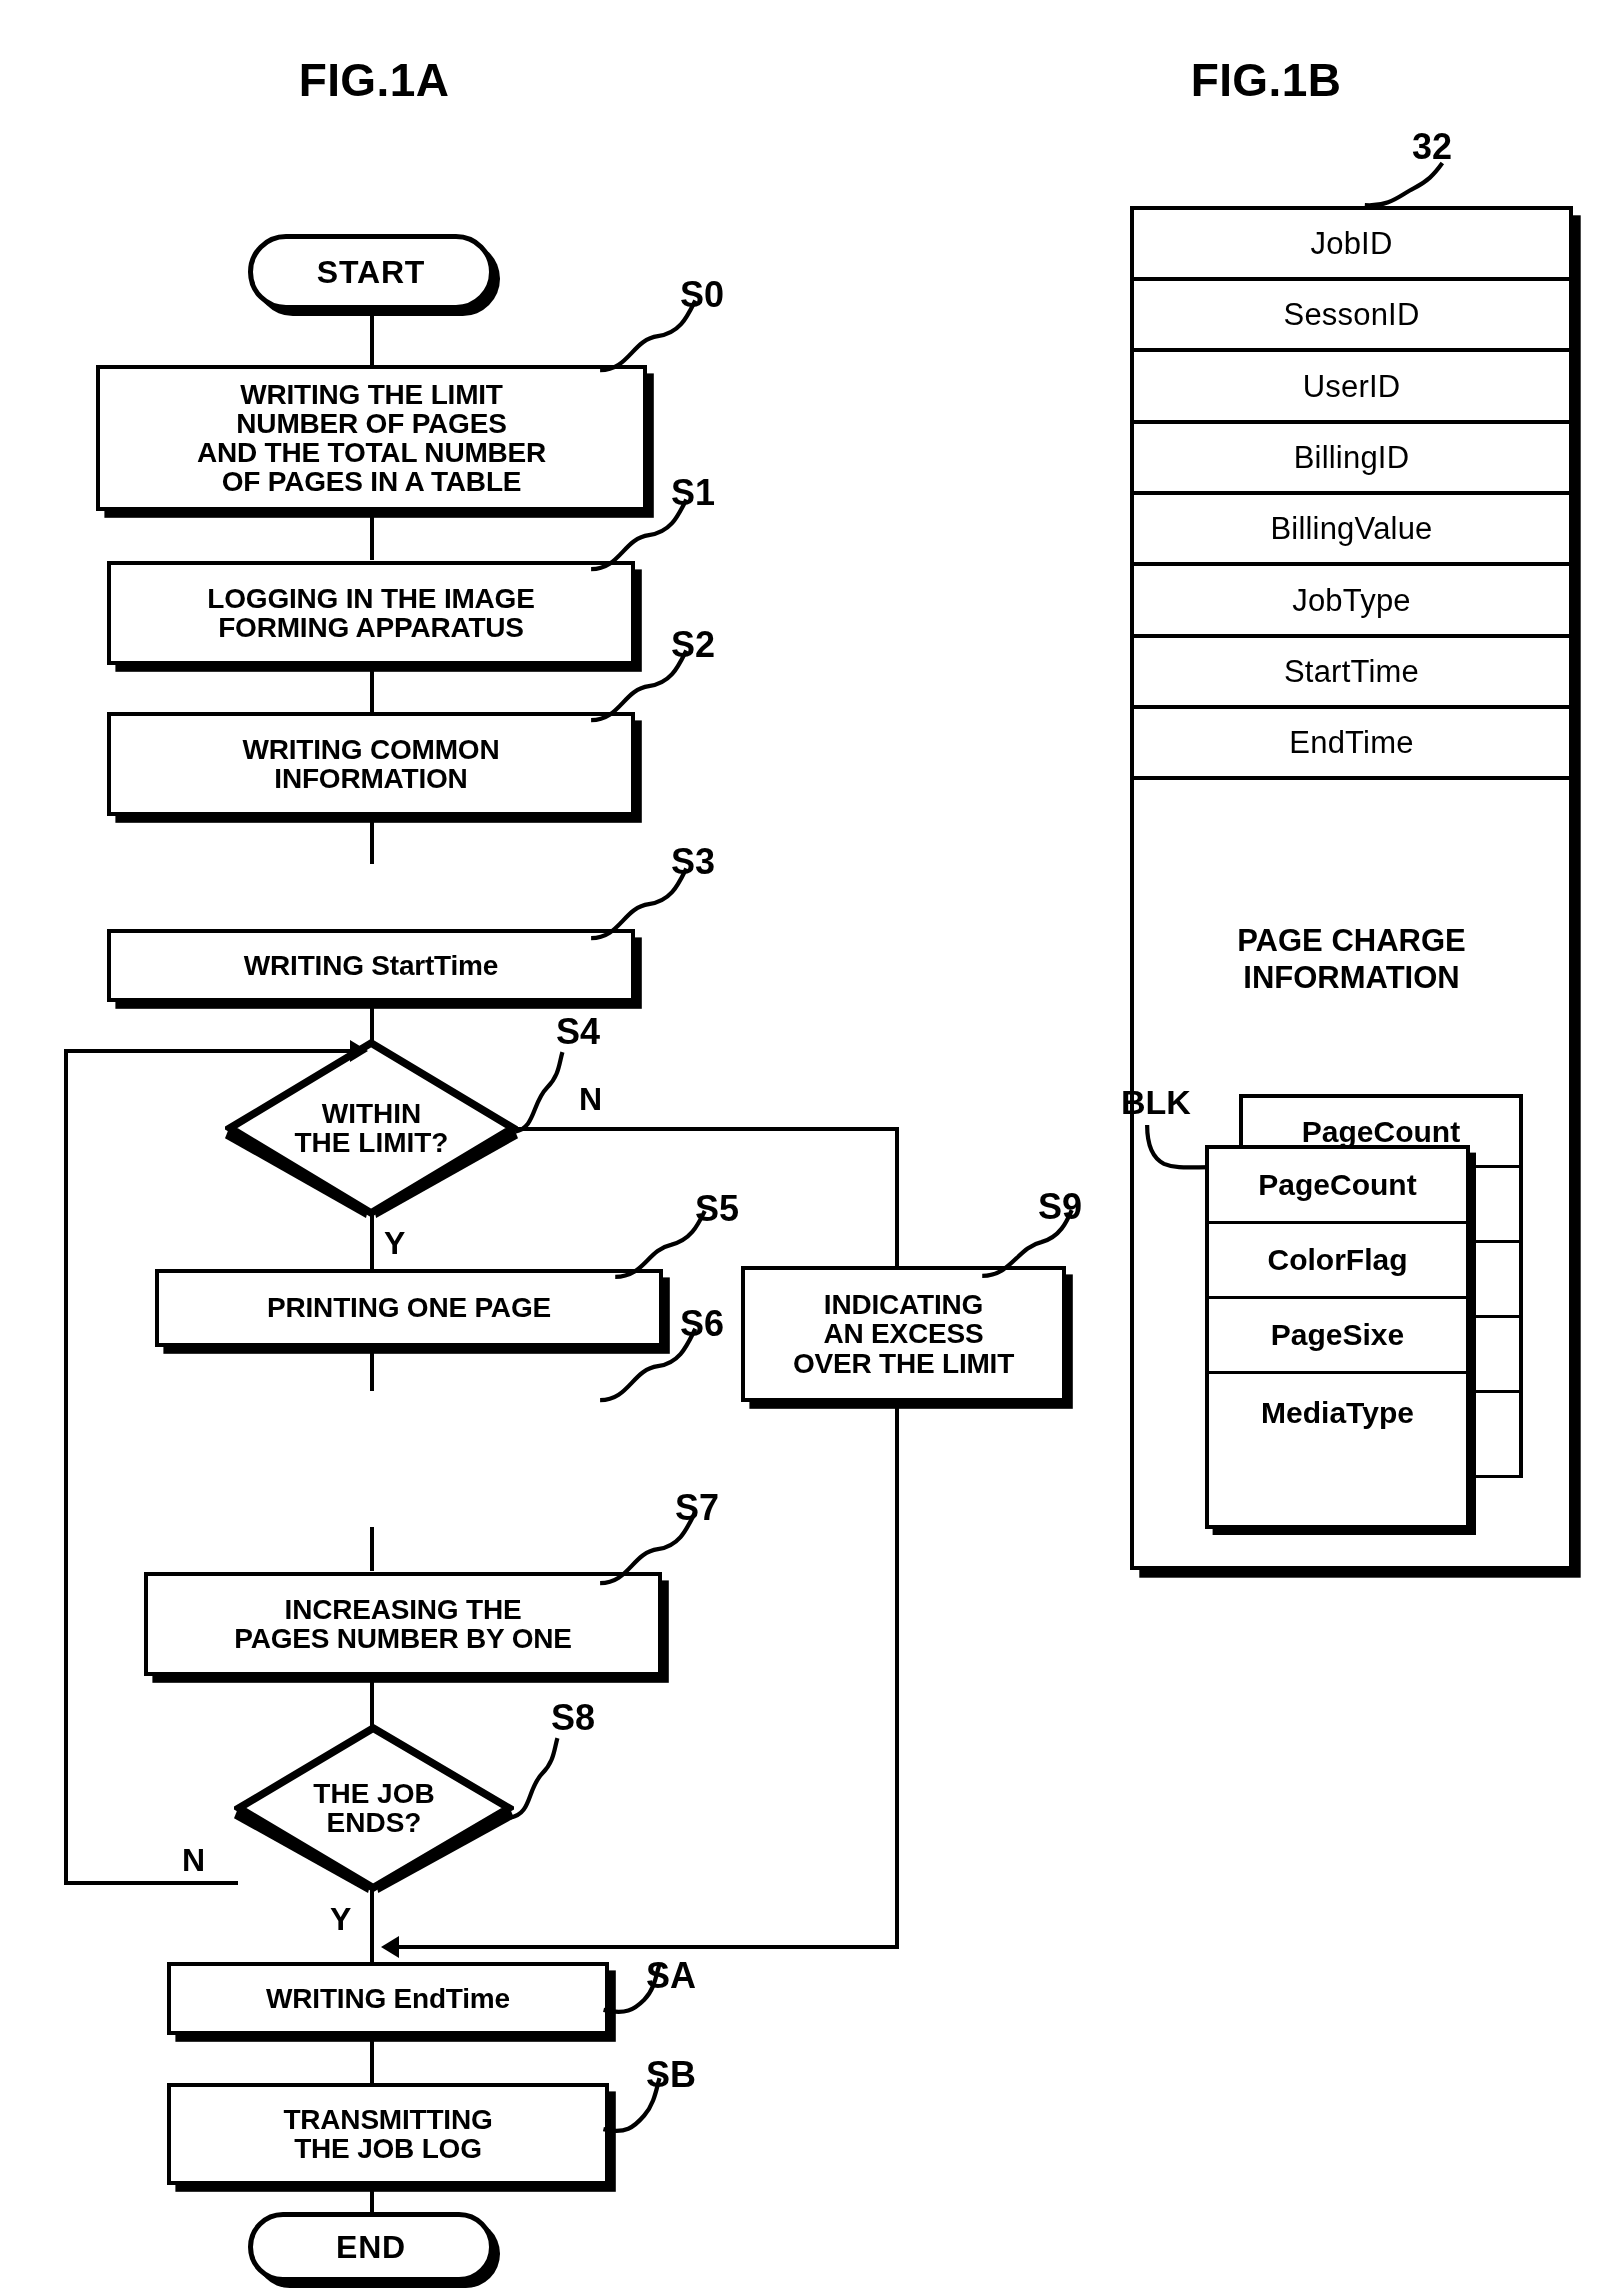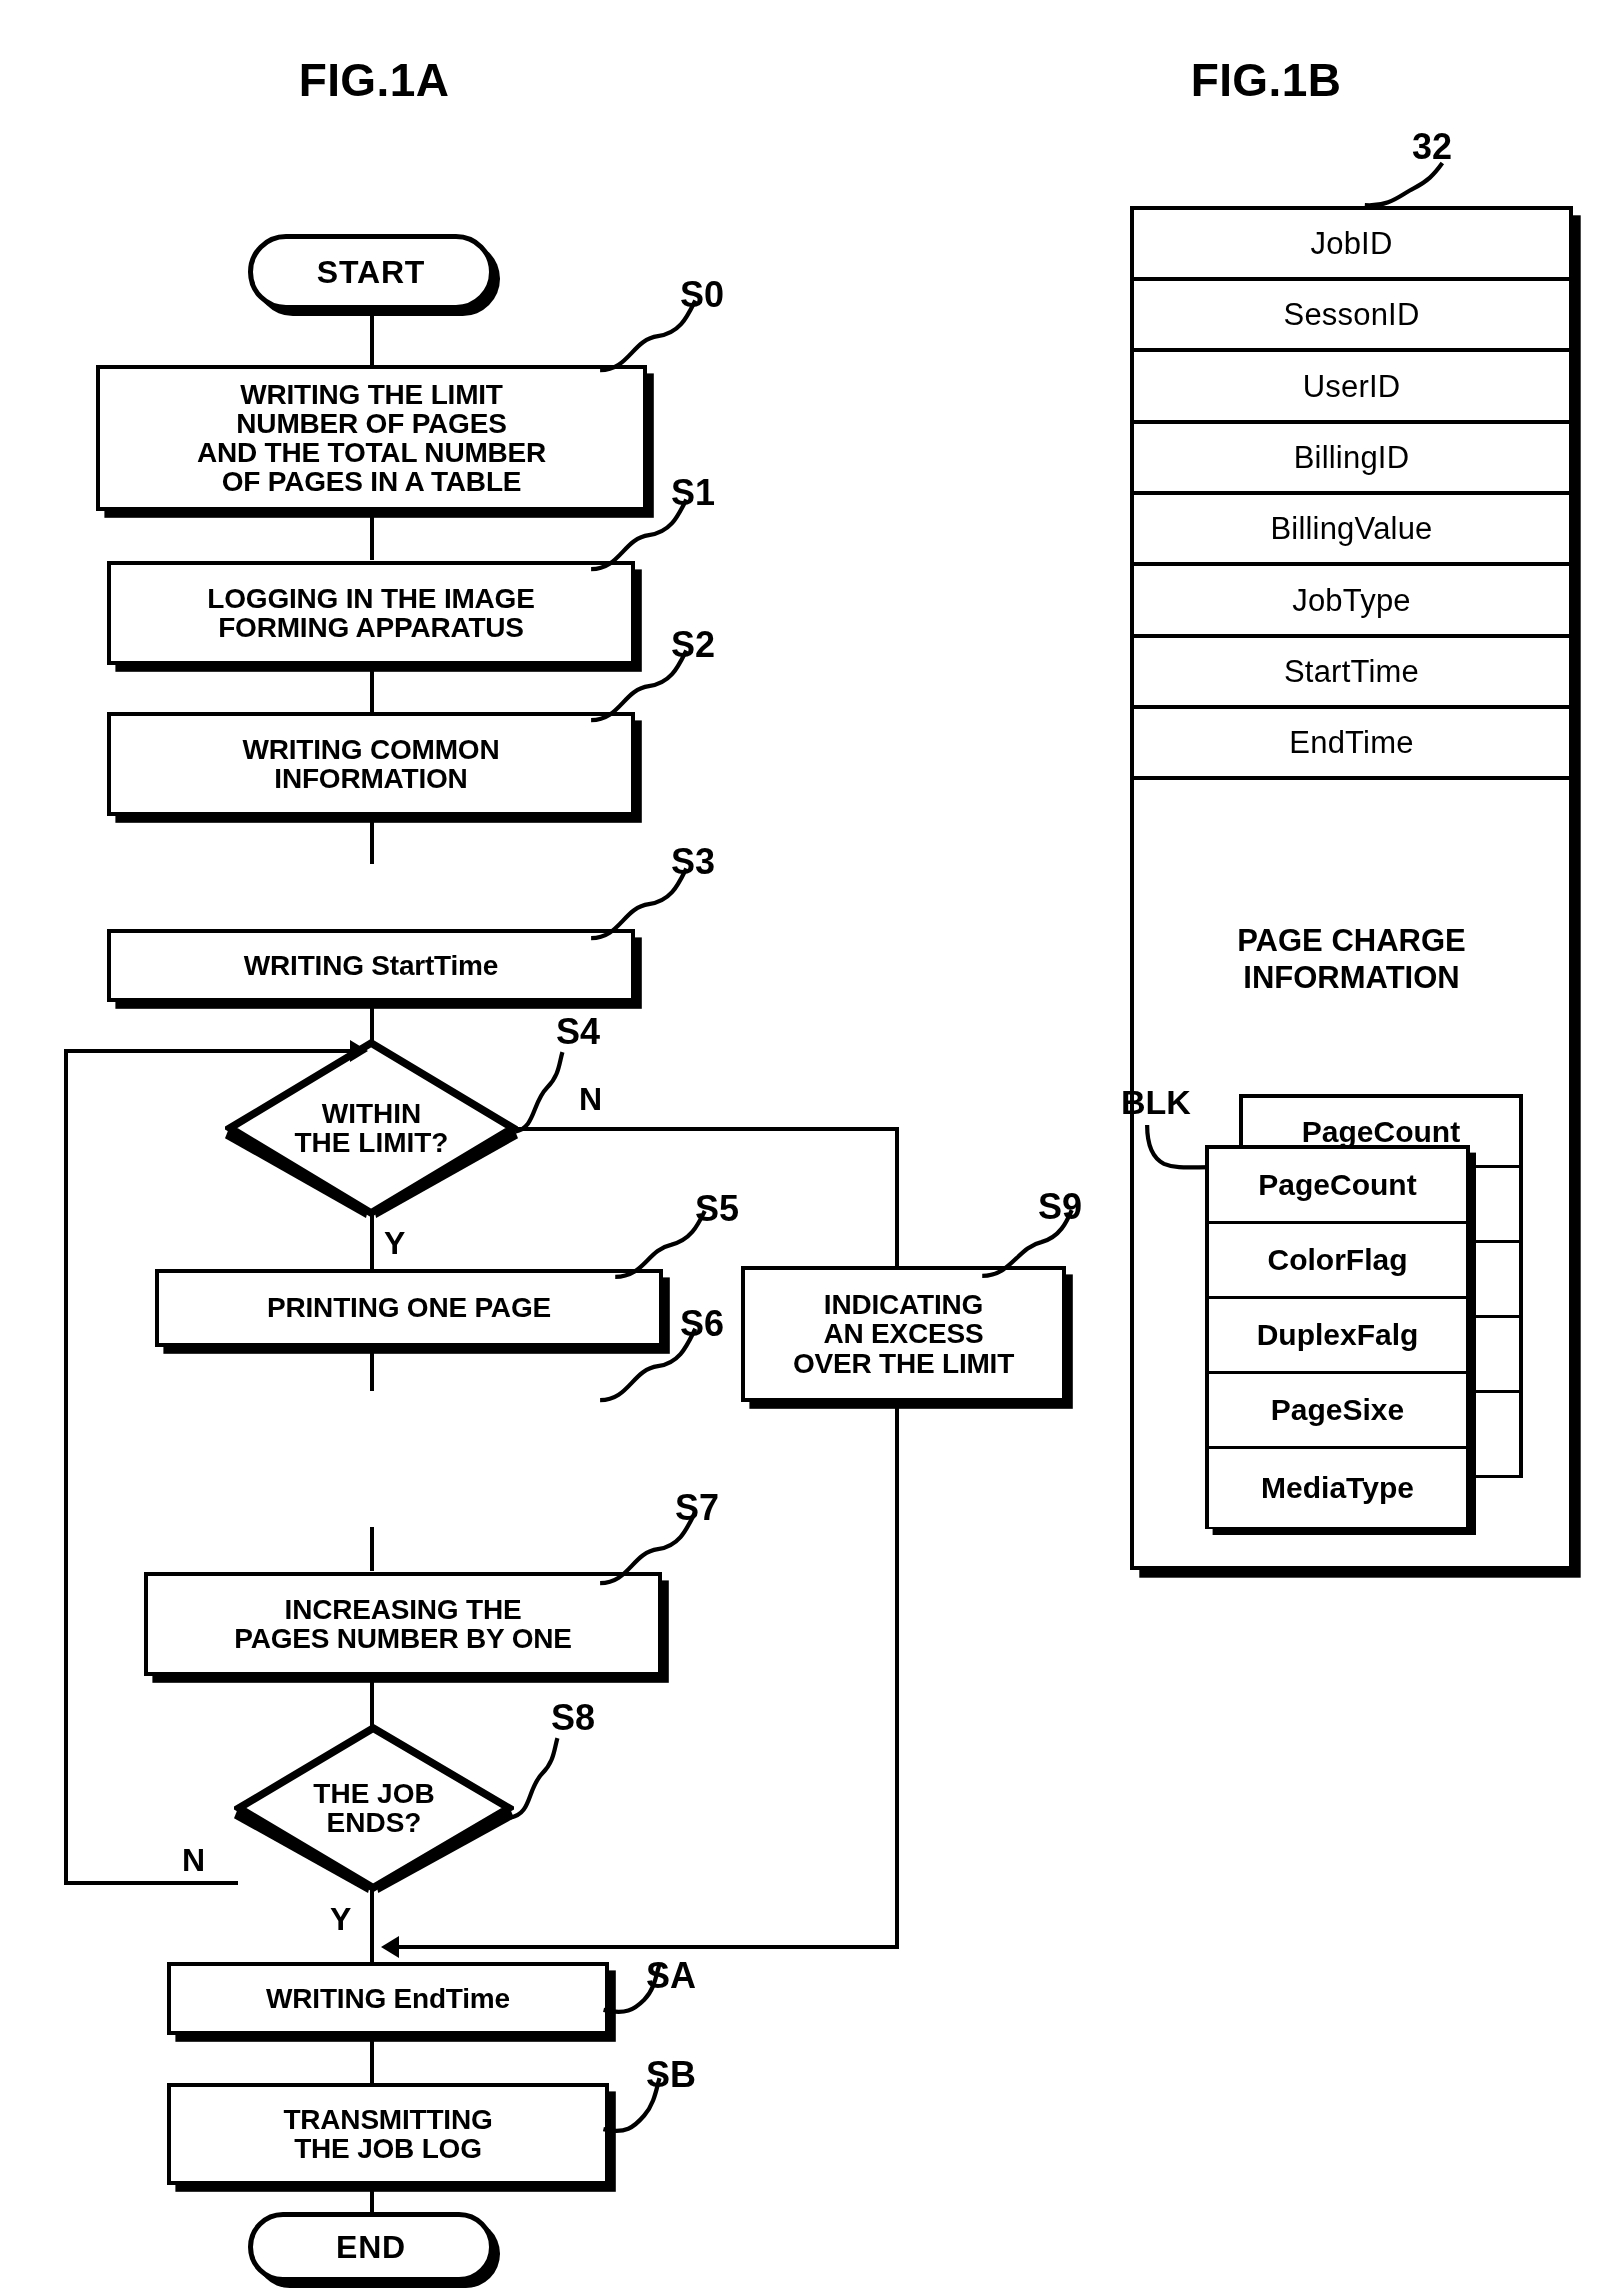--- a/index.html
+++ b/index.html
@@ -286,23 +286,20 @@
   </div>
 
   <div class="card shadow" style="left:1205px;top:1145px;width:265px;height:384px;">
     <div class="crow" style="height:75px;">
       <span class="txt">PageCount</span>
     </div>
     <div class="crow" style="height:75px;">
       <span class="txt">ColorFlag</span>
     </div>
     <div class="crow" style="height:75px;">
-      <span class="txt">DuplexFalg</span>
-    </div>
-    <div class="crow" style="height:75px;">
       <span class="txt">PageSixe</span>
     </div>
     <div class="crow" style="height:78px;">
       <span class="txt">MediaType</span>
     </div>
   </div>
 
 </div>
 
 

